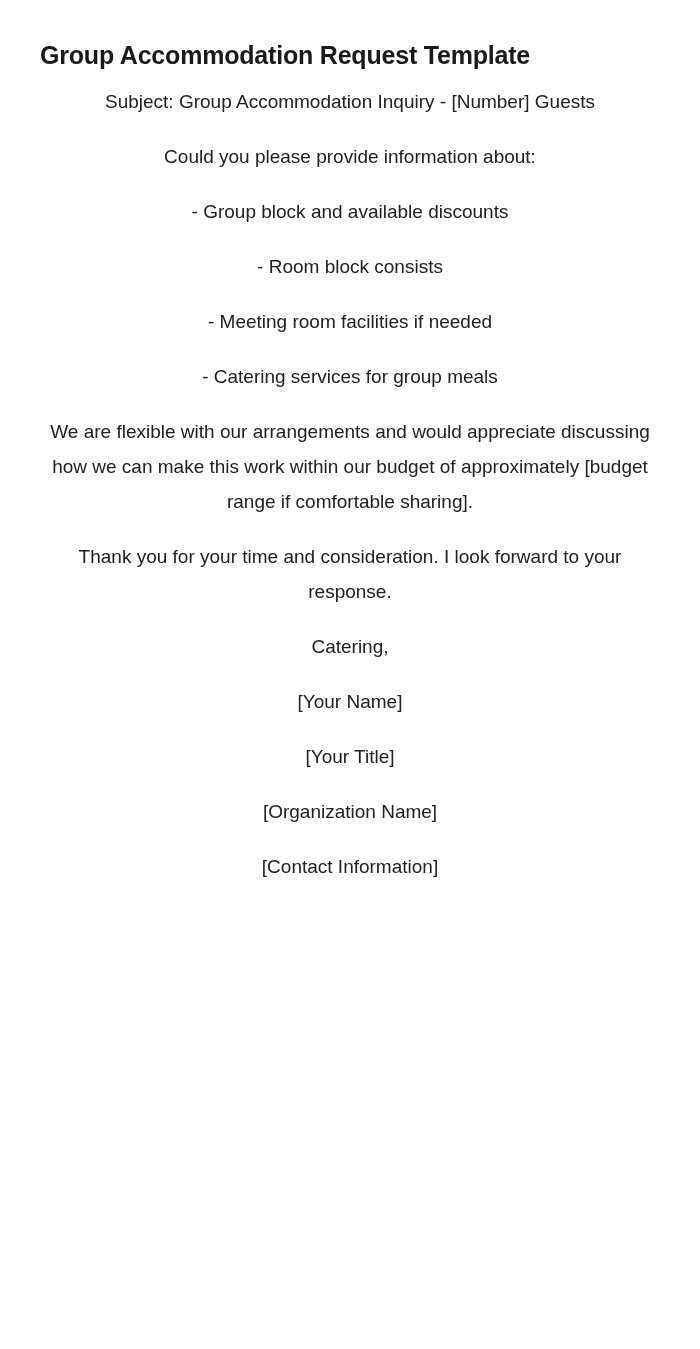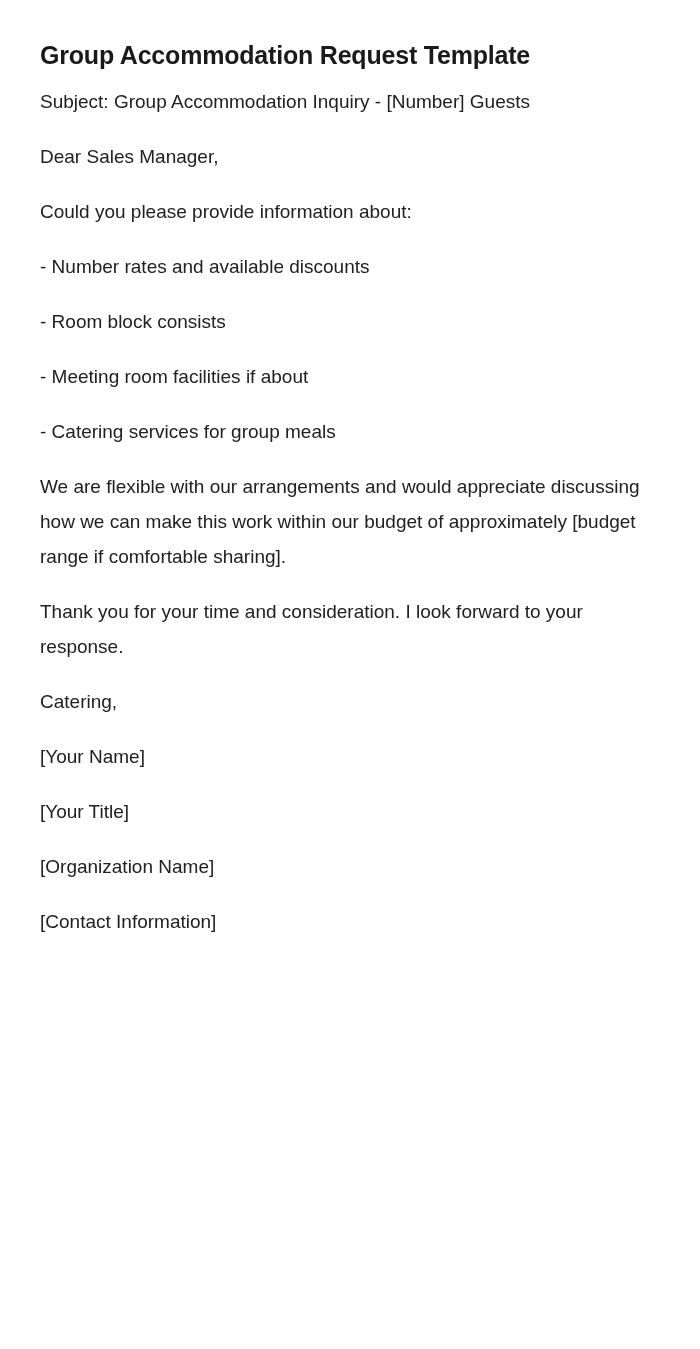--- a/index.html
+++ b/index.html
@@ -23,48 +23,48 @@
     color: #1a1a1a;
     margin: 16px 0 13px 0;
     letter-spacing: -0.2px;
   }
   .doc-para {
     font-size: 19px;
     line-height: 35px;
     font-weight: 400;
     margin: 0 0 20px 0;
     color: #202124;
+    text-align: center;
   }
   .request-list {
     margin: 0;
     padding: 0;
   }
   .request-list .doc-para {
     margin-bottom: 20px;
   }
 </style>
 </head>
 <body>
 
 <div class="page">
 
   <h1 class="doc-title">Group Accommodation Request Template</h1>
 
   <p class="doc-para">Subject: Group Accommodation Inquiry - [Number] Guests</p>
 
-  <p class="doc-para">Dear Sales Manager,</p>
 
 
 
   <p class="doc-para">Could you please provide information about:</p>
 
   <div class="request-list">
-    <p class="doc-para">- Number rates and available discounts</p>
+    <p class="doc-para">- Group block and available discounts</p>
     <p class="doc-para">- Room block consists</p>
-    <p class="doc-para">- Meeting room facilities if about</p>
+    <p class="doc-para">- Meeting room facilities if needed</p>
     <p class="doc-para">- Catering services for group meals</p>
   </div>
 
   <p class="doc-para">We are flexible with our arrangements and would appreciate discussing how we can make this work within our budget of approximately [budget range if comfortable sharing].</p>
 
   <p class="doc-para">Thank you for your time and consideration. I look forward to your response.</p>
 
   <p class="doc-para">Catering,</p>
 
   <p class="doc-para">[Your Name]</p>

